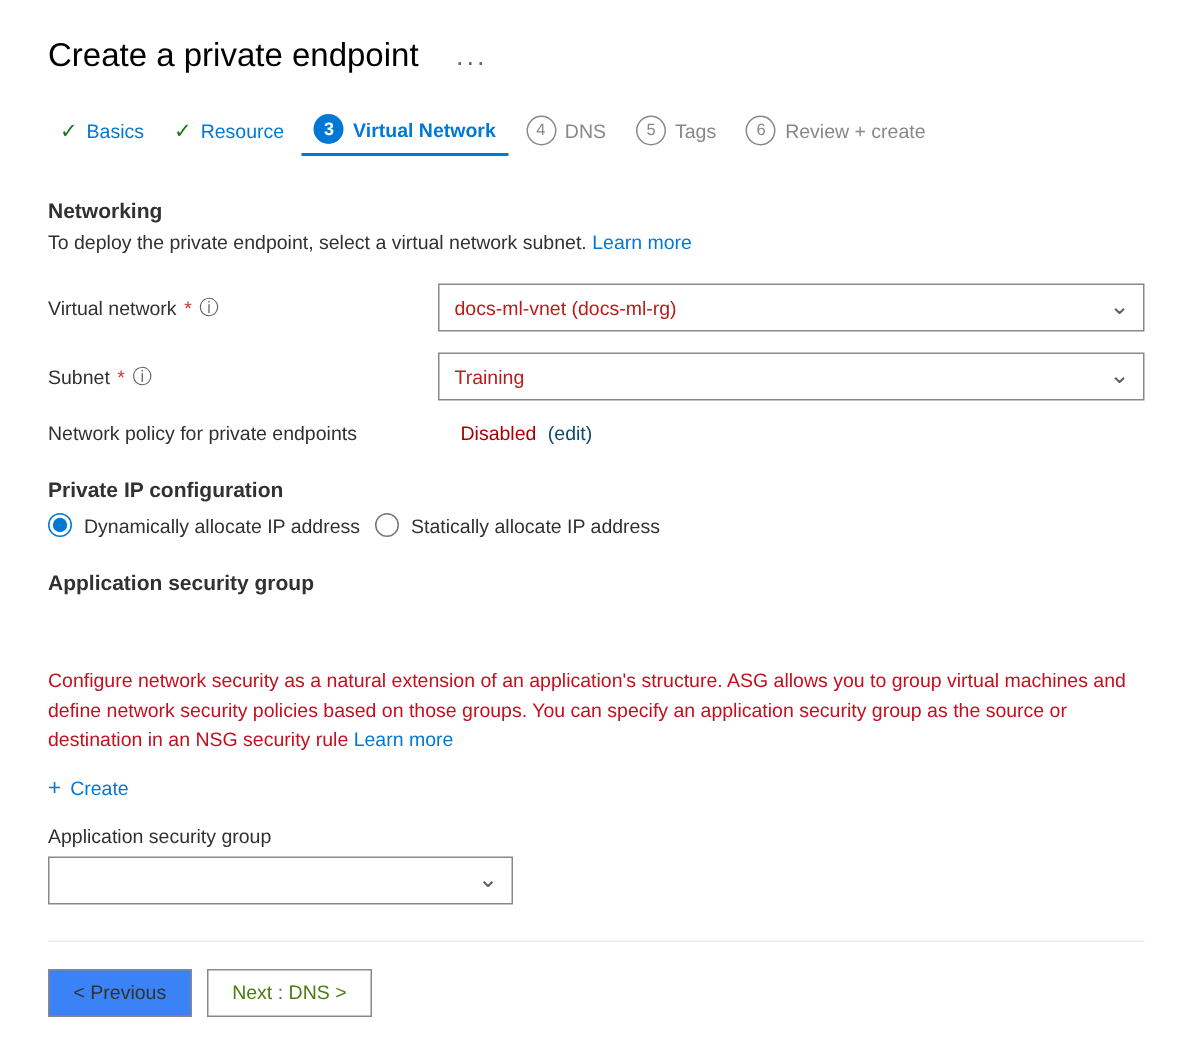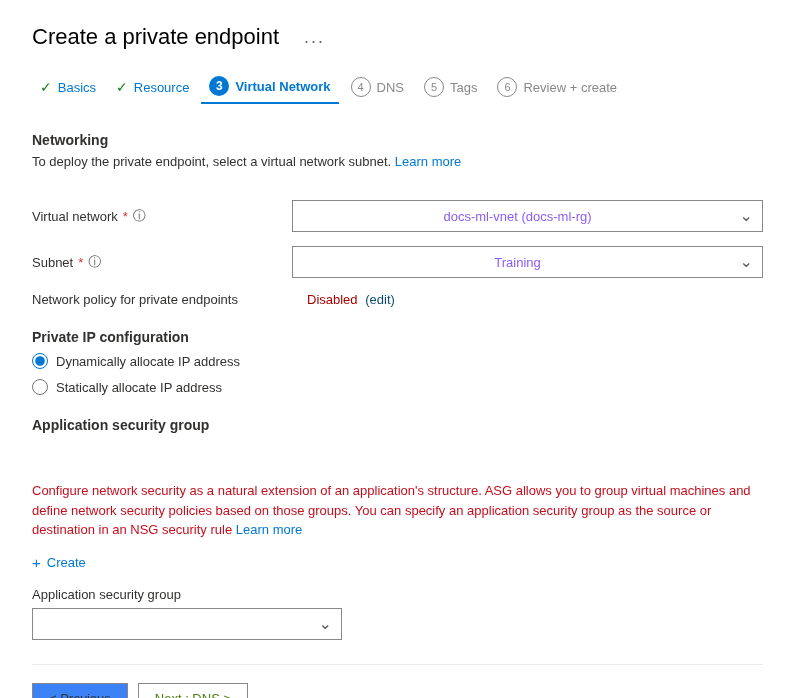--- a/index.html
+++ b/index.html
@@ -88,21 +88,21 @@
 
     
     .section-title {
       font-weight: 600;
       font-size: 14px;
       margin-bottom: 6px;
     }
     .section-desc {
       font-size: 13px;
       color: #323130;
-      margin-bottom: 31px;
+      margin-bottom: 20px;
     }
     .section-desc a {
       color: #0078d4;
       text-decoration: none;
     }
 
     
     .form-row {
       display: flex;
       align-items: center;
@@ -129,23 +129,22 @@
       position: relative;
     }
     .select-box {
       width: 100%;
       border: 1px solid #8a8886;
       padding: 6px 30px 6px 10px;
       font-size: 13px;
       appearance: none;
       background: #fff;
       cursor: pointer;
-      color: #8b5cf6;
+      color: #b91c1c;
       height: 32px;
-      text-align: center;
     }
     .select-wrapper {
       position: relative;
       display: block;
     }
     .select-wrapper::after {
       content: '⌄';
       position: absolute;
       right: 10px;
       top: 50%;
@@ -175,21 +174,21 @@
       text-decoration: none;
       margin-left: 4px;
     }
 
     
     .ip-config-section {
       margin-bottom: 22px;
     }
     .radio-group {
       display: flex;
-      flex-direction: column;
+      flex-direction: row;
       gap: 10px;
       margin-top: 8px;
     }
     .radio-option {
       display: flex;
       align-items: center;
       gap: 8px;
       font-size: 13px;
       cursor: pointer;
     }

